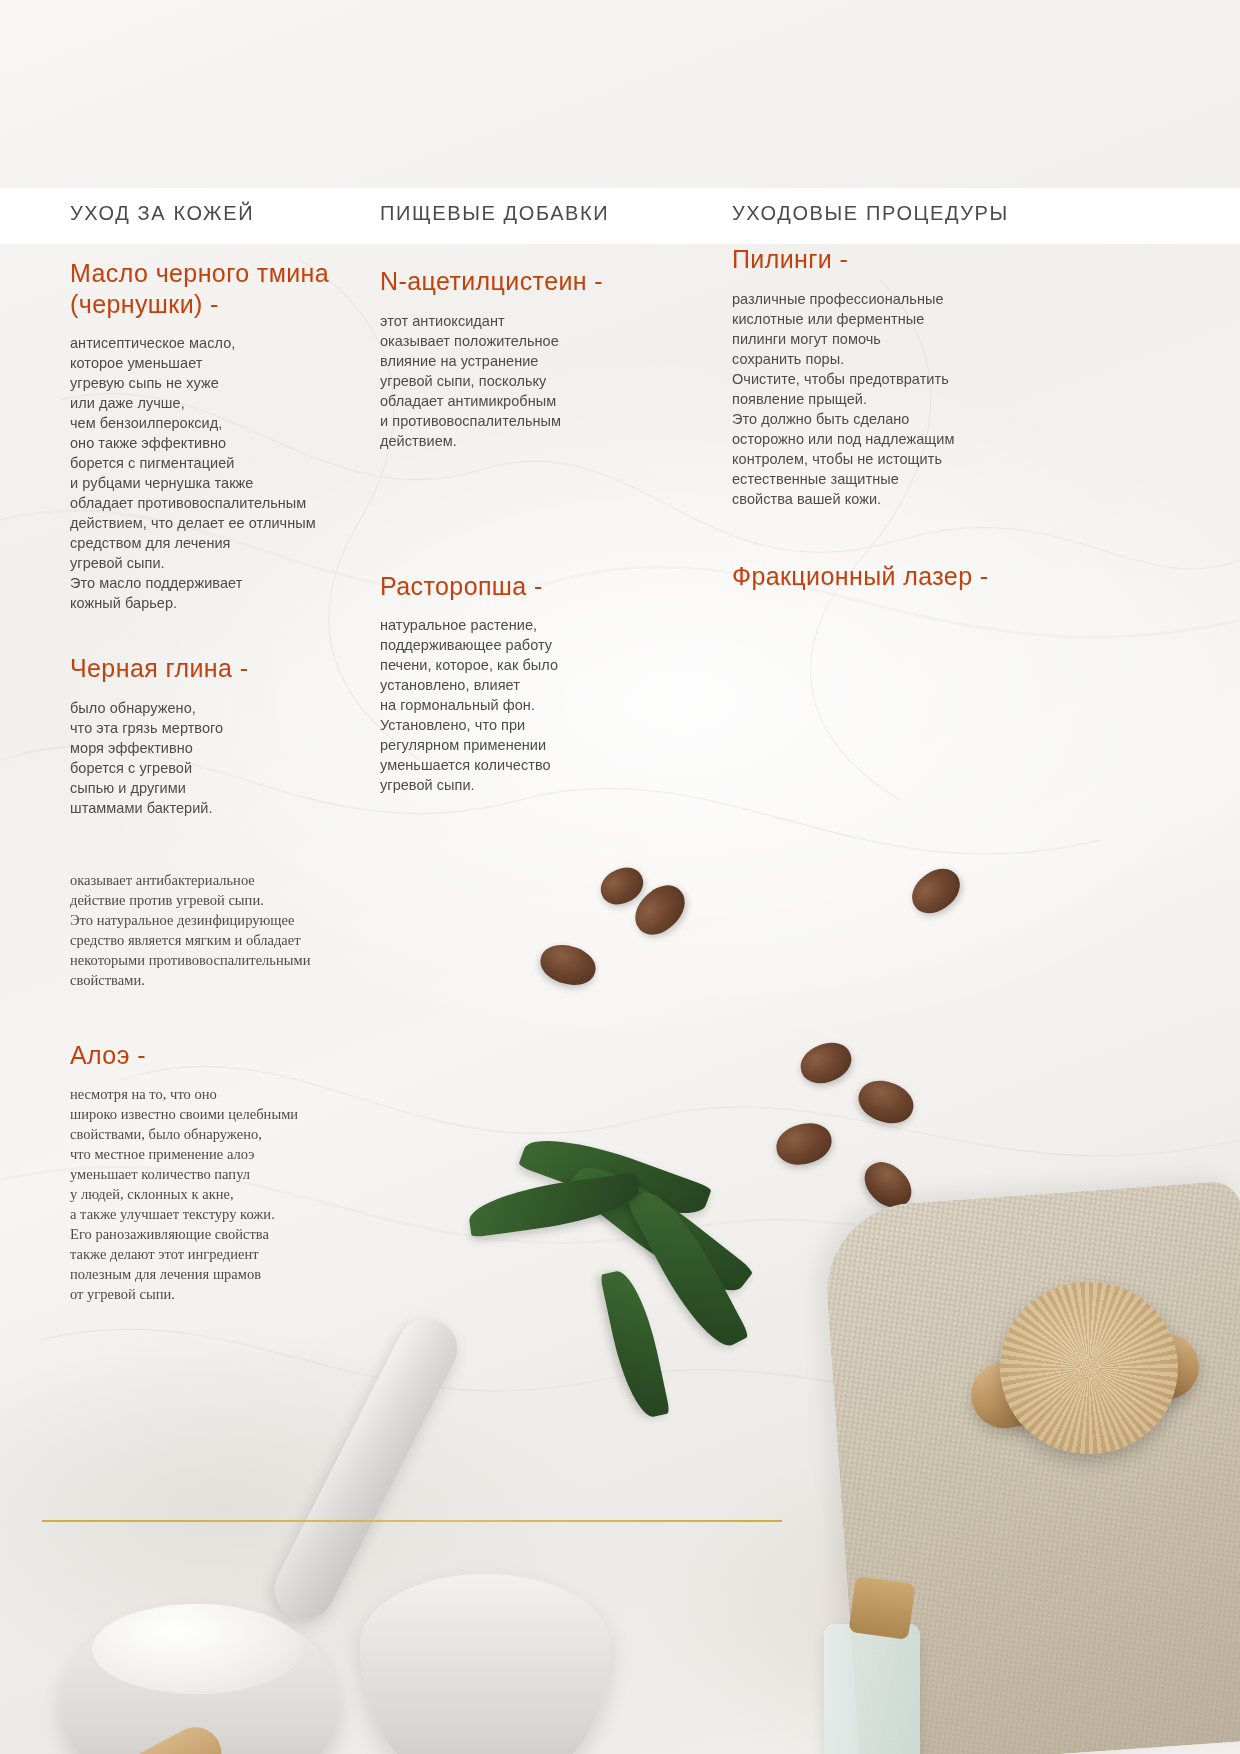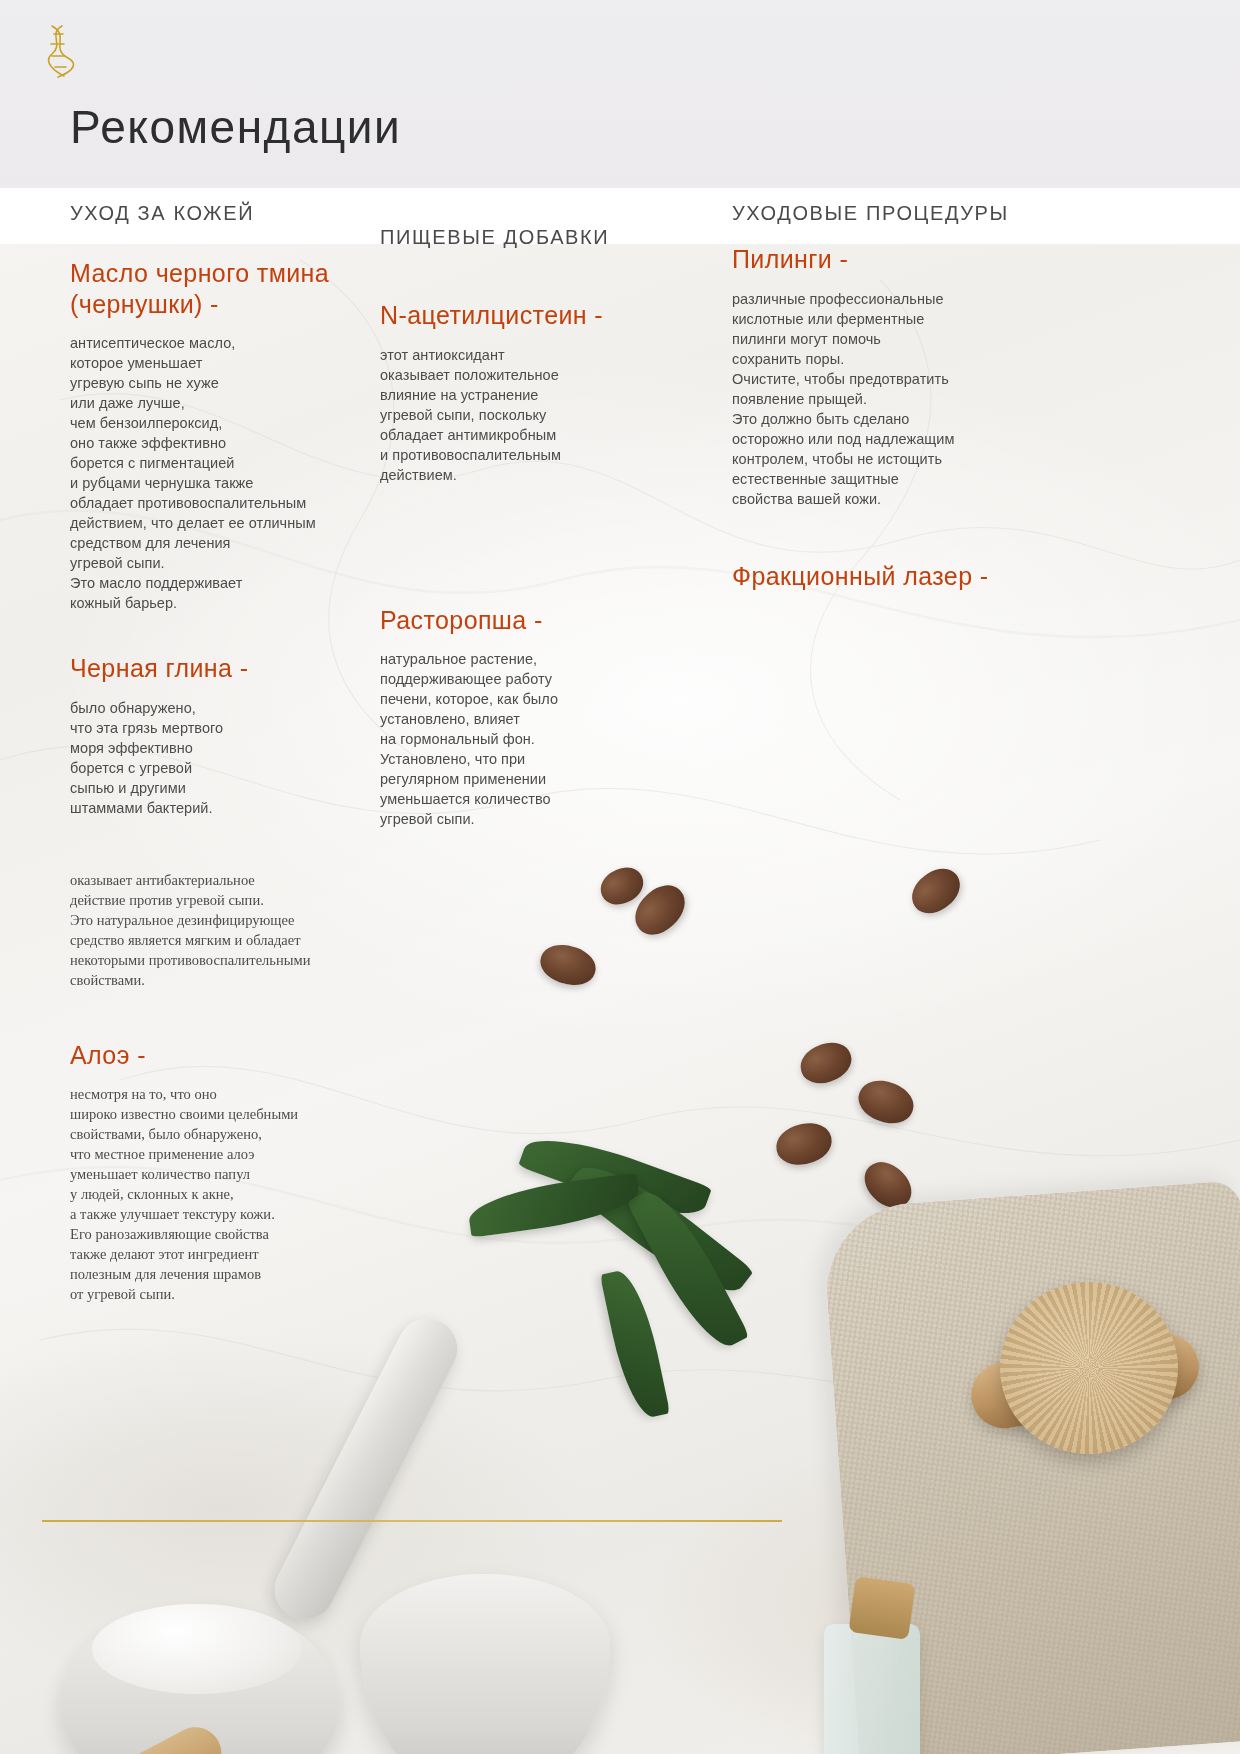--- a/index.html
+++ b/index.html
@@ -67,21 +67,21 @@
   .tab {
     position: absolute;
     top: 14px;
     font-size: 20px;
     font-weight: 400;
     letter-spacing: 1.6px;
     color: #4a4a4a;
     white-space: nowrap;
   }
   .tab-1 { left: 70px; }
-  .tab-2 { left: 380px; margin-top: 24px; }
+  .tab-2 { left: 380px; }
   .tab-3 { left: 732px; }
 
   
   .content {
     position: absolute;
     top: 244px; left: 0; right: 0; bottom: 0;
   }
   .col { position: absolute; top: 0; }
   .col-1 { left: 70px; width: 310px; }
   .col-2 { left: 380px; width: 250px; }
@@ -106,21 +106,21 @@
   }
   .entry.wide p { letter-spacing: 0.02px; font-family: Liberation Serif, serif; }
 
   
   .c1-e1 { margin-top: 14px; }
   .c1-e2 { margin-top: 40px; }
   .c1-e3 { margin-top: 52px; }
   .c1-e4 { margin-top: 50px; }
   .c1-e3 p, .c1-e4 p { width: 312px; }
 
-  .c2-e1 { margin-top: 56px; }
+  .c2-e1 { margin-top: 22px; }
   .c2-e2 { margin-top: 120px; }
 
   .c3-e1 { }
   .c3-e2 { margin-top: 52px; }
 
   
   .photo {
     position: absolute;
     left: 0; right: 0; bottom: 0;
     height: 900px;
@@ -289,32 +289,20 @@
     <div class="mortar"></div>
     <div class="salt-bowl"></div>
     <div class="salt"></div>
     <div class="spoon"></div>
     <div class="bottle"></div>
     <div class="cork"></div>
   </div>
 
   <div class="divider"></div>
 
-  <div class="header-band">
-    <div class="logo">
-      <svg viewBox="0 0 44 58" width="44" height="58">
-        <g fill="none" stroke="#c9a227" stroke-width="1.6" stroke-linecap="round">
-          <path d="M14,4 C32,14 12,26 30,36 C44,44 28,52 20,55"></path>
-          <path d="M24,4 C10,12 26,22 14,32 C4,40 18,50 26,54"></path>
-          <path d="M16,12 L25,12 M13,22 L26,22 M14,34 L27,34 M17,45 L28,45"></path>
-        </g>
-      </svg>
-    </div>
-    <div class="page-title">Рекомендации</div>
-  </div>
 
   <div class="tabs">
     <div class="tab tab-1">УХОД ЗА КОЖЕЙ</div>
     <div class="tab tab-2">ПИЩЕВЫЕ ДОБАВКИ</div>
     <div class="tab tab-3">УХОДОВЫЕ ПРОЦЕДУРЫ</div>
   </div>
 
   <div class="content">
 
     <div class="col col-1">

